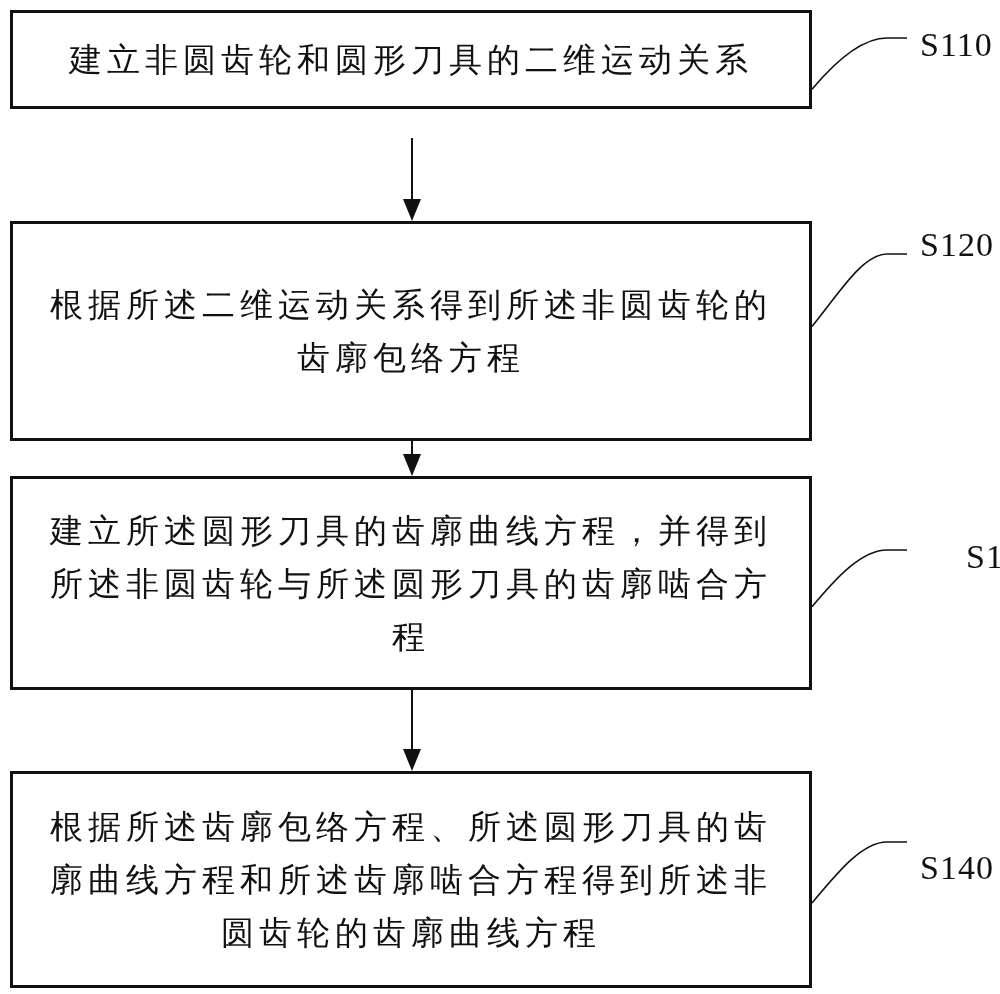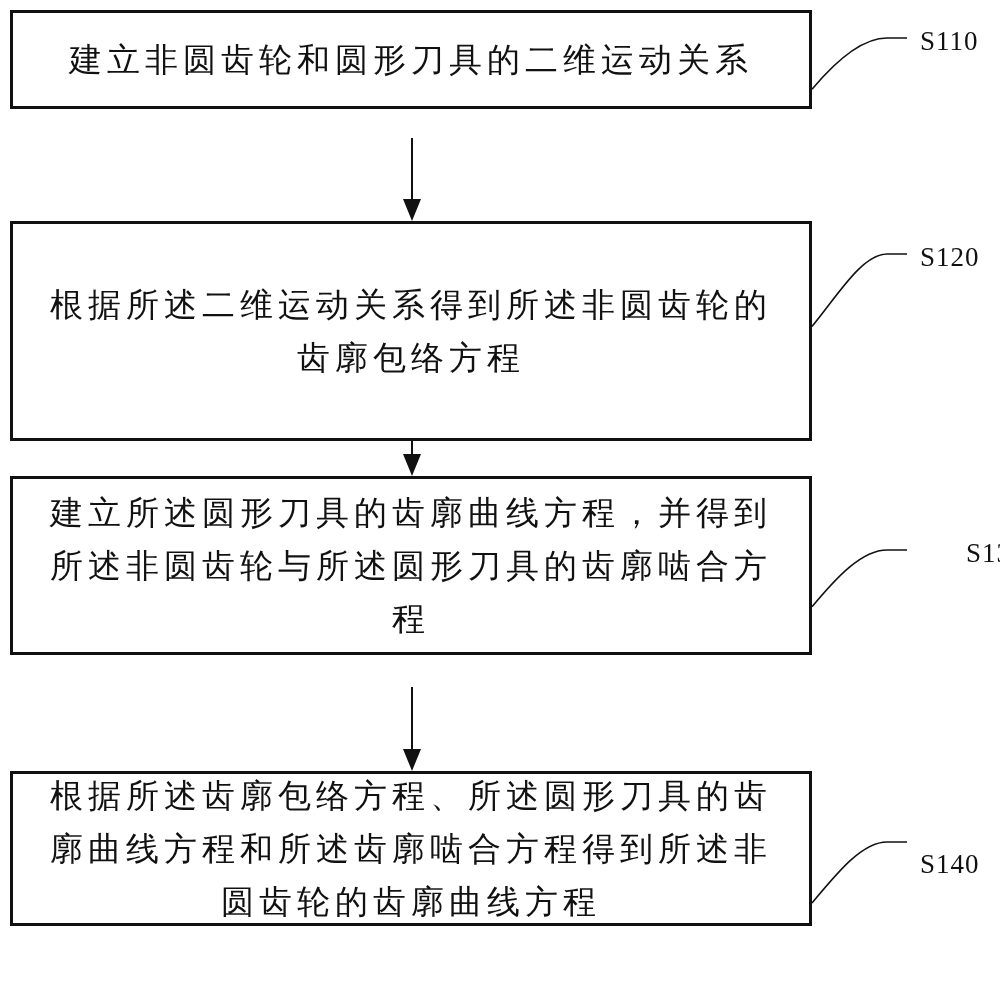--- a/index.html
+++ b/index.html
@@ -3,21 +3,21 @@
 <meta charset="utf-8">
 <style>
   html, body { margin: 0; padding: 0; background: #ffffff; }
   body { width: 1000px; height: 994px; position: relative; overflow: hidden;
          font-family: "DejaVu Serif", "Liberation Serif", serif; color: #111; }
   .box { position: absolute; left: 10px; width: 802px; border: 3px solid #111;
          background: #fff; box-sizing: border-box; display: flex; align-items: center;
          justify-content: center; }
   .box-text { width: 748px; font-size: 33px; line-height: 53px; text-align: center;
               letter-spacing: 5px; color: #111; }
-  .step-label { position: absolute; left: 920px; font-size: 27px; color: #111;
+  .step-label { position: absolute; left: 920px; font-size: 34px; color: #111;
                 font-family: "Liberation Serif", "DejaVu Serif", serif; letter-spacing: 1px; }
   svg.connectors { position: absolute; left: 0; top: 0; }
 </style>
 </head>
 <body>
 
 <svg class="connectors" width="1000" height="994">
   <defs>
     <marker id="arrowhead" markerWidth="12" markerHeight="16" refX="6" refY="15" orient="auto" markerUnits="userSpaceOnUse">
       <path d="M0,0 L12,0 L6,16 Z" fill="#111" transform="rotate(-90 6 8) translate(0,0)"></path>
@@ -44,23 +44,23 @@
       <path d="M812,903.06 C837,873.06 862,842 887,842 L907,842" fill="none" stroke="#111111" stroke-width="1.6"></path>
     </g>
 </svg>
 
 <div class="box" id="box-0" style="top:10px;height:99px;">
   <div class="box-text">建立非圆齿轮和圆形刀具的二维运动关系</div>
 </div>
 <div class="box" id="box-1" style="top:221px;height:220px;">
   <div class="box-text">根据所述二维运动关系得到所述非圆齿轮的齿廓包络方程</div>
 </div>
-<div class="box" id="box-2" style="top:476px;height:179px;">
+<div class="box" id="box-2" style="top:476px;height:214px;">
   <div class="box-text">建立所述圆形刀具的齿廓曲线方程，并得到所述非圆齿轮与所述圆形刀具的齿廓啮合方程</div>
 </div>
-<div class="box" id="box-3" style="top:771px;height:155px;">
+<div class="box" id="box-3" style="top:771px;height:217px;">
   <div class="box-text">根据所述齿廓包络方程、所述圆形刀具的齿廓曲线方程和所述齿廓啮合方程得到所述非圆齿轮的齿廓曲线方程</div>
 </div>
 
 <div class="step-label" style="top:26px;">S110</div>
-<div class="step-label" style="top:242px;">S120</div>
+<div class="step-label" style="top:226px;">S120</div>
 <div class="step-label" style="top:538px;margin-left:46px;">S130</div>
 <div class="step-label" style="top:832px;margin-top:17px;">S140</div>
 
 </body></html>

